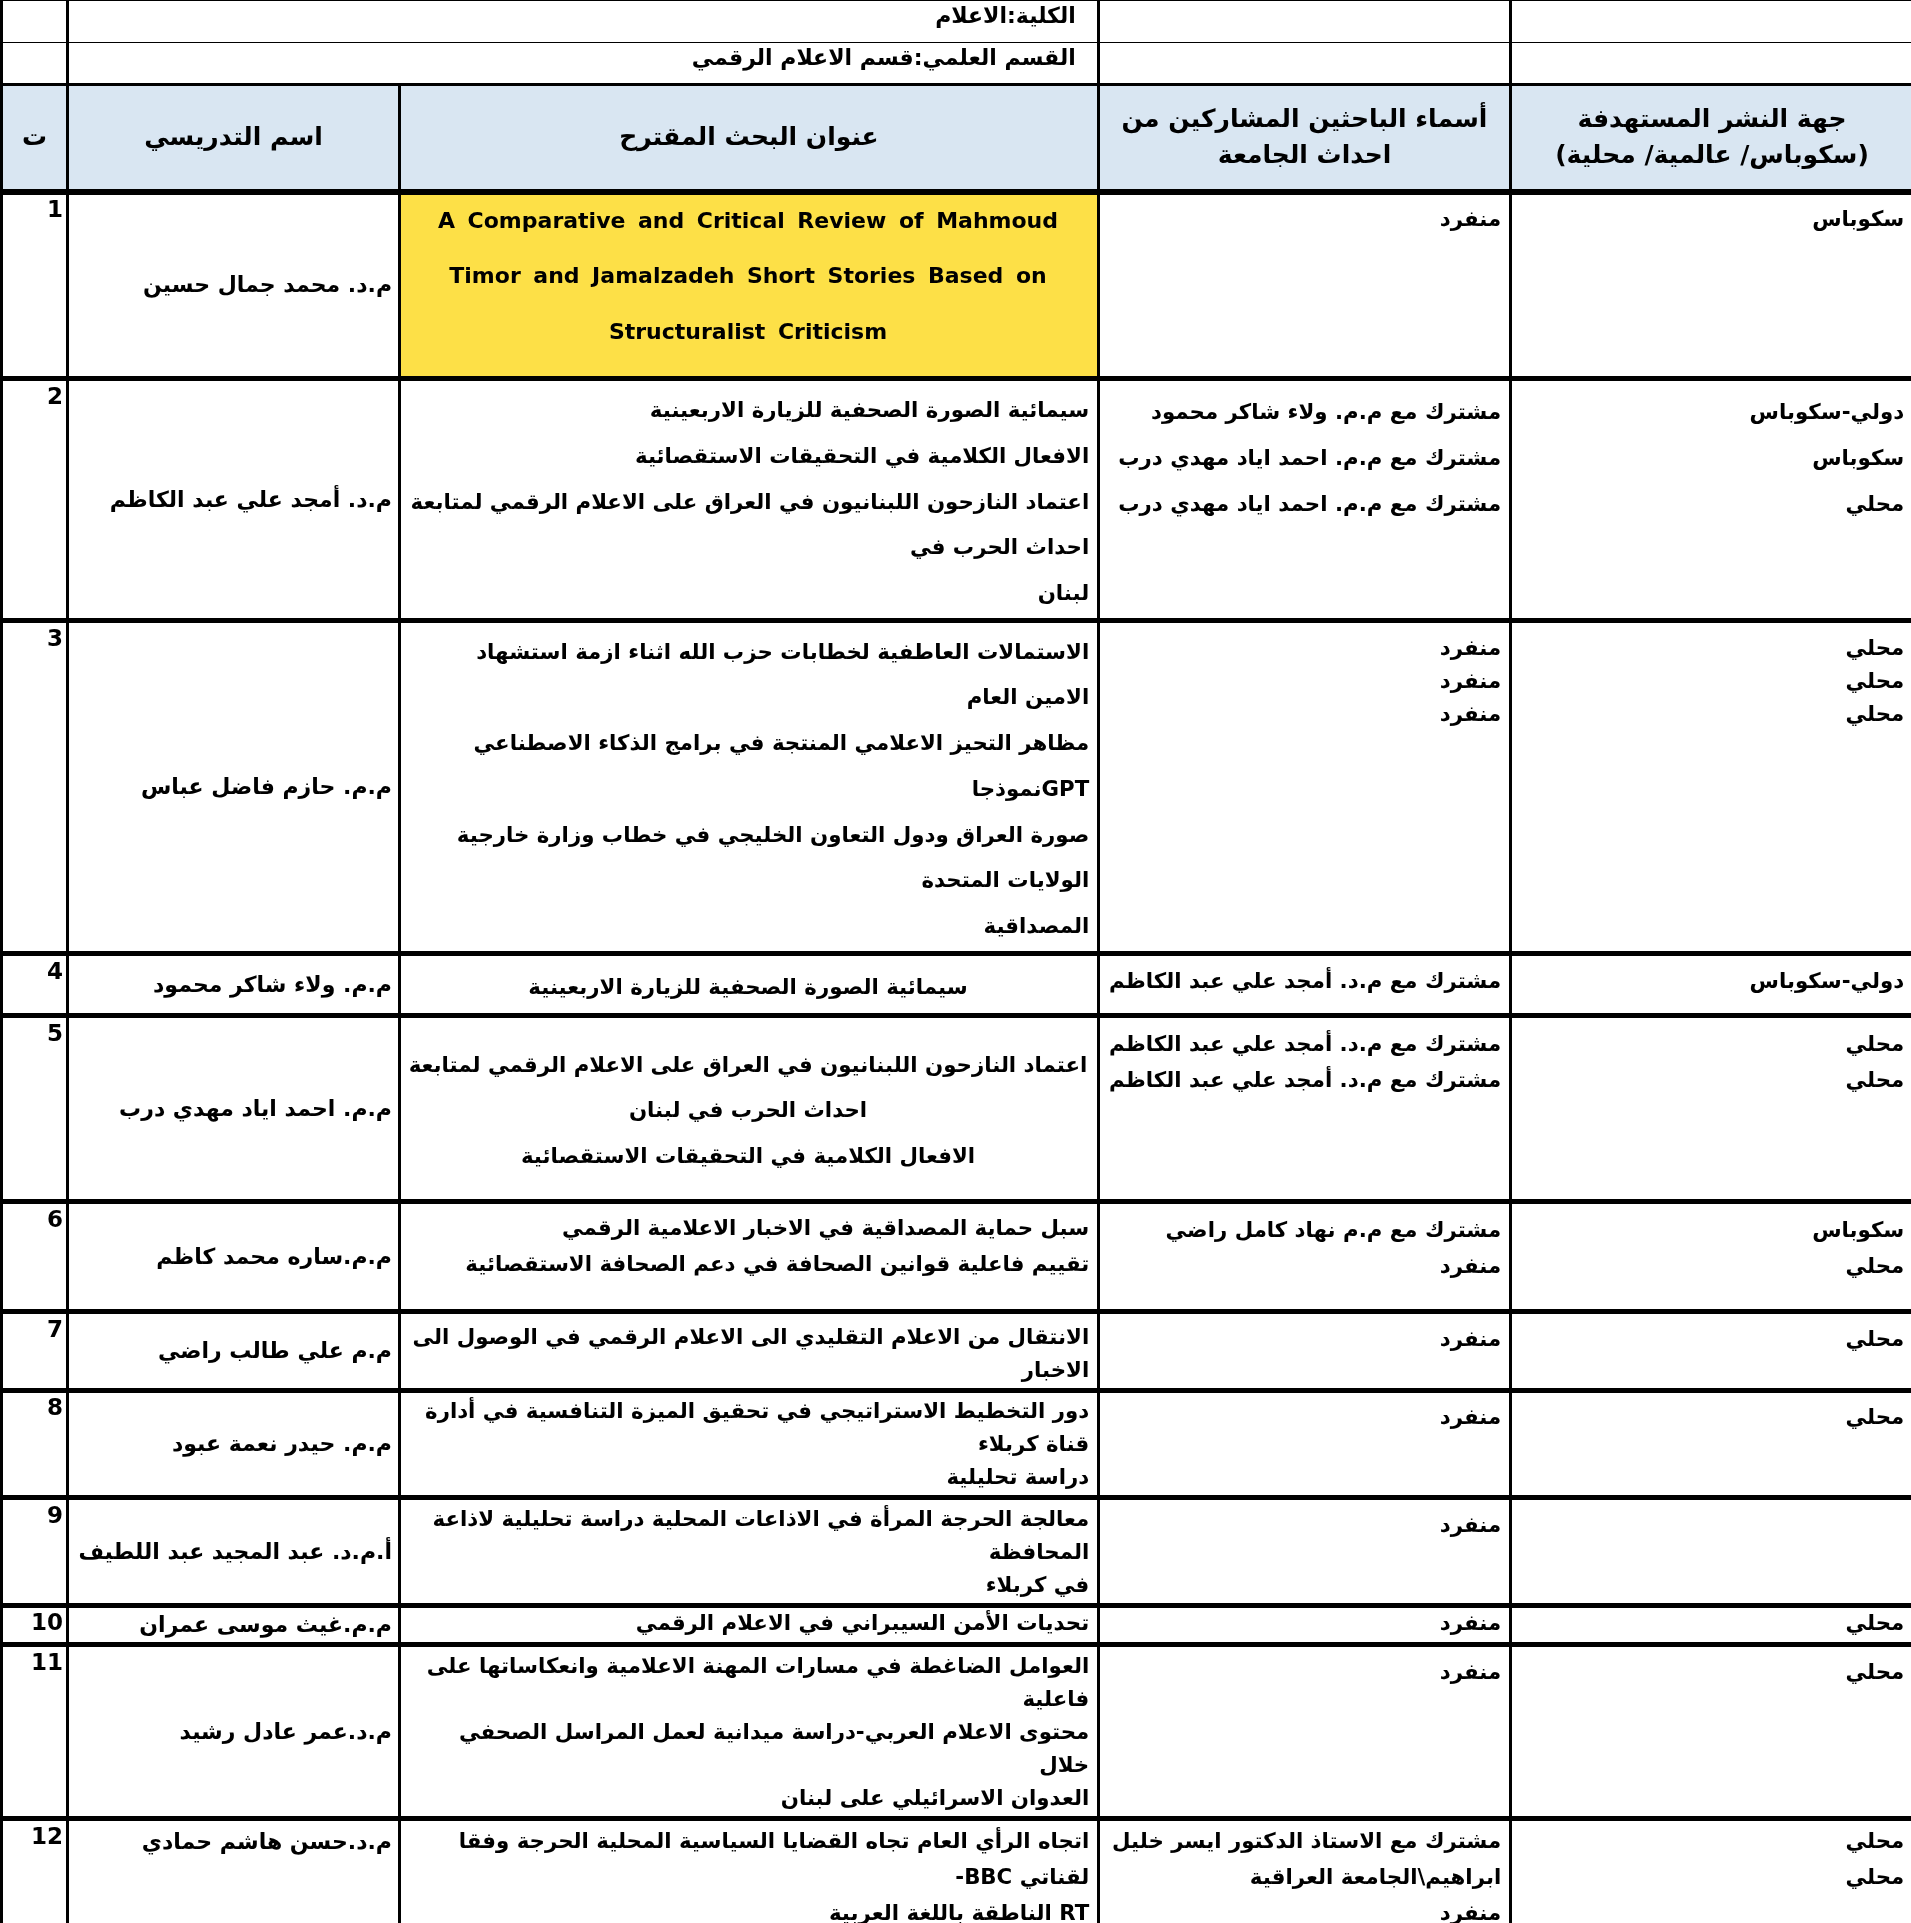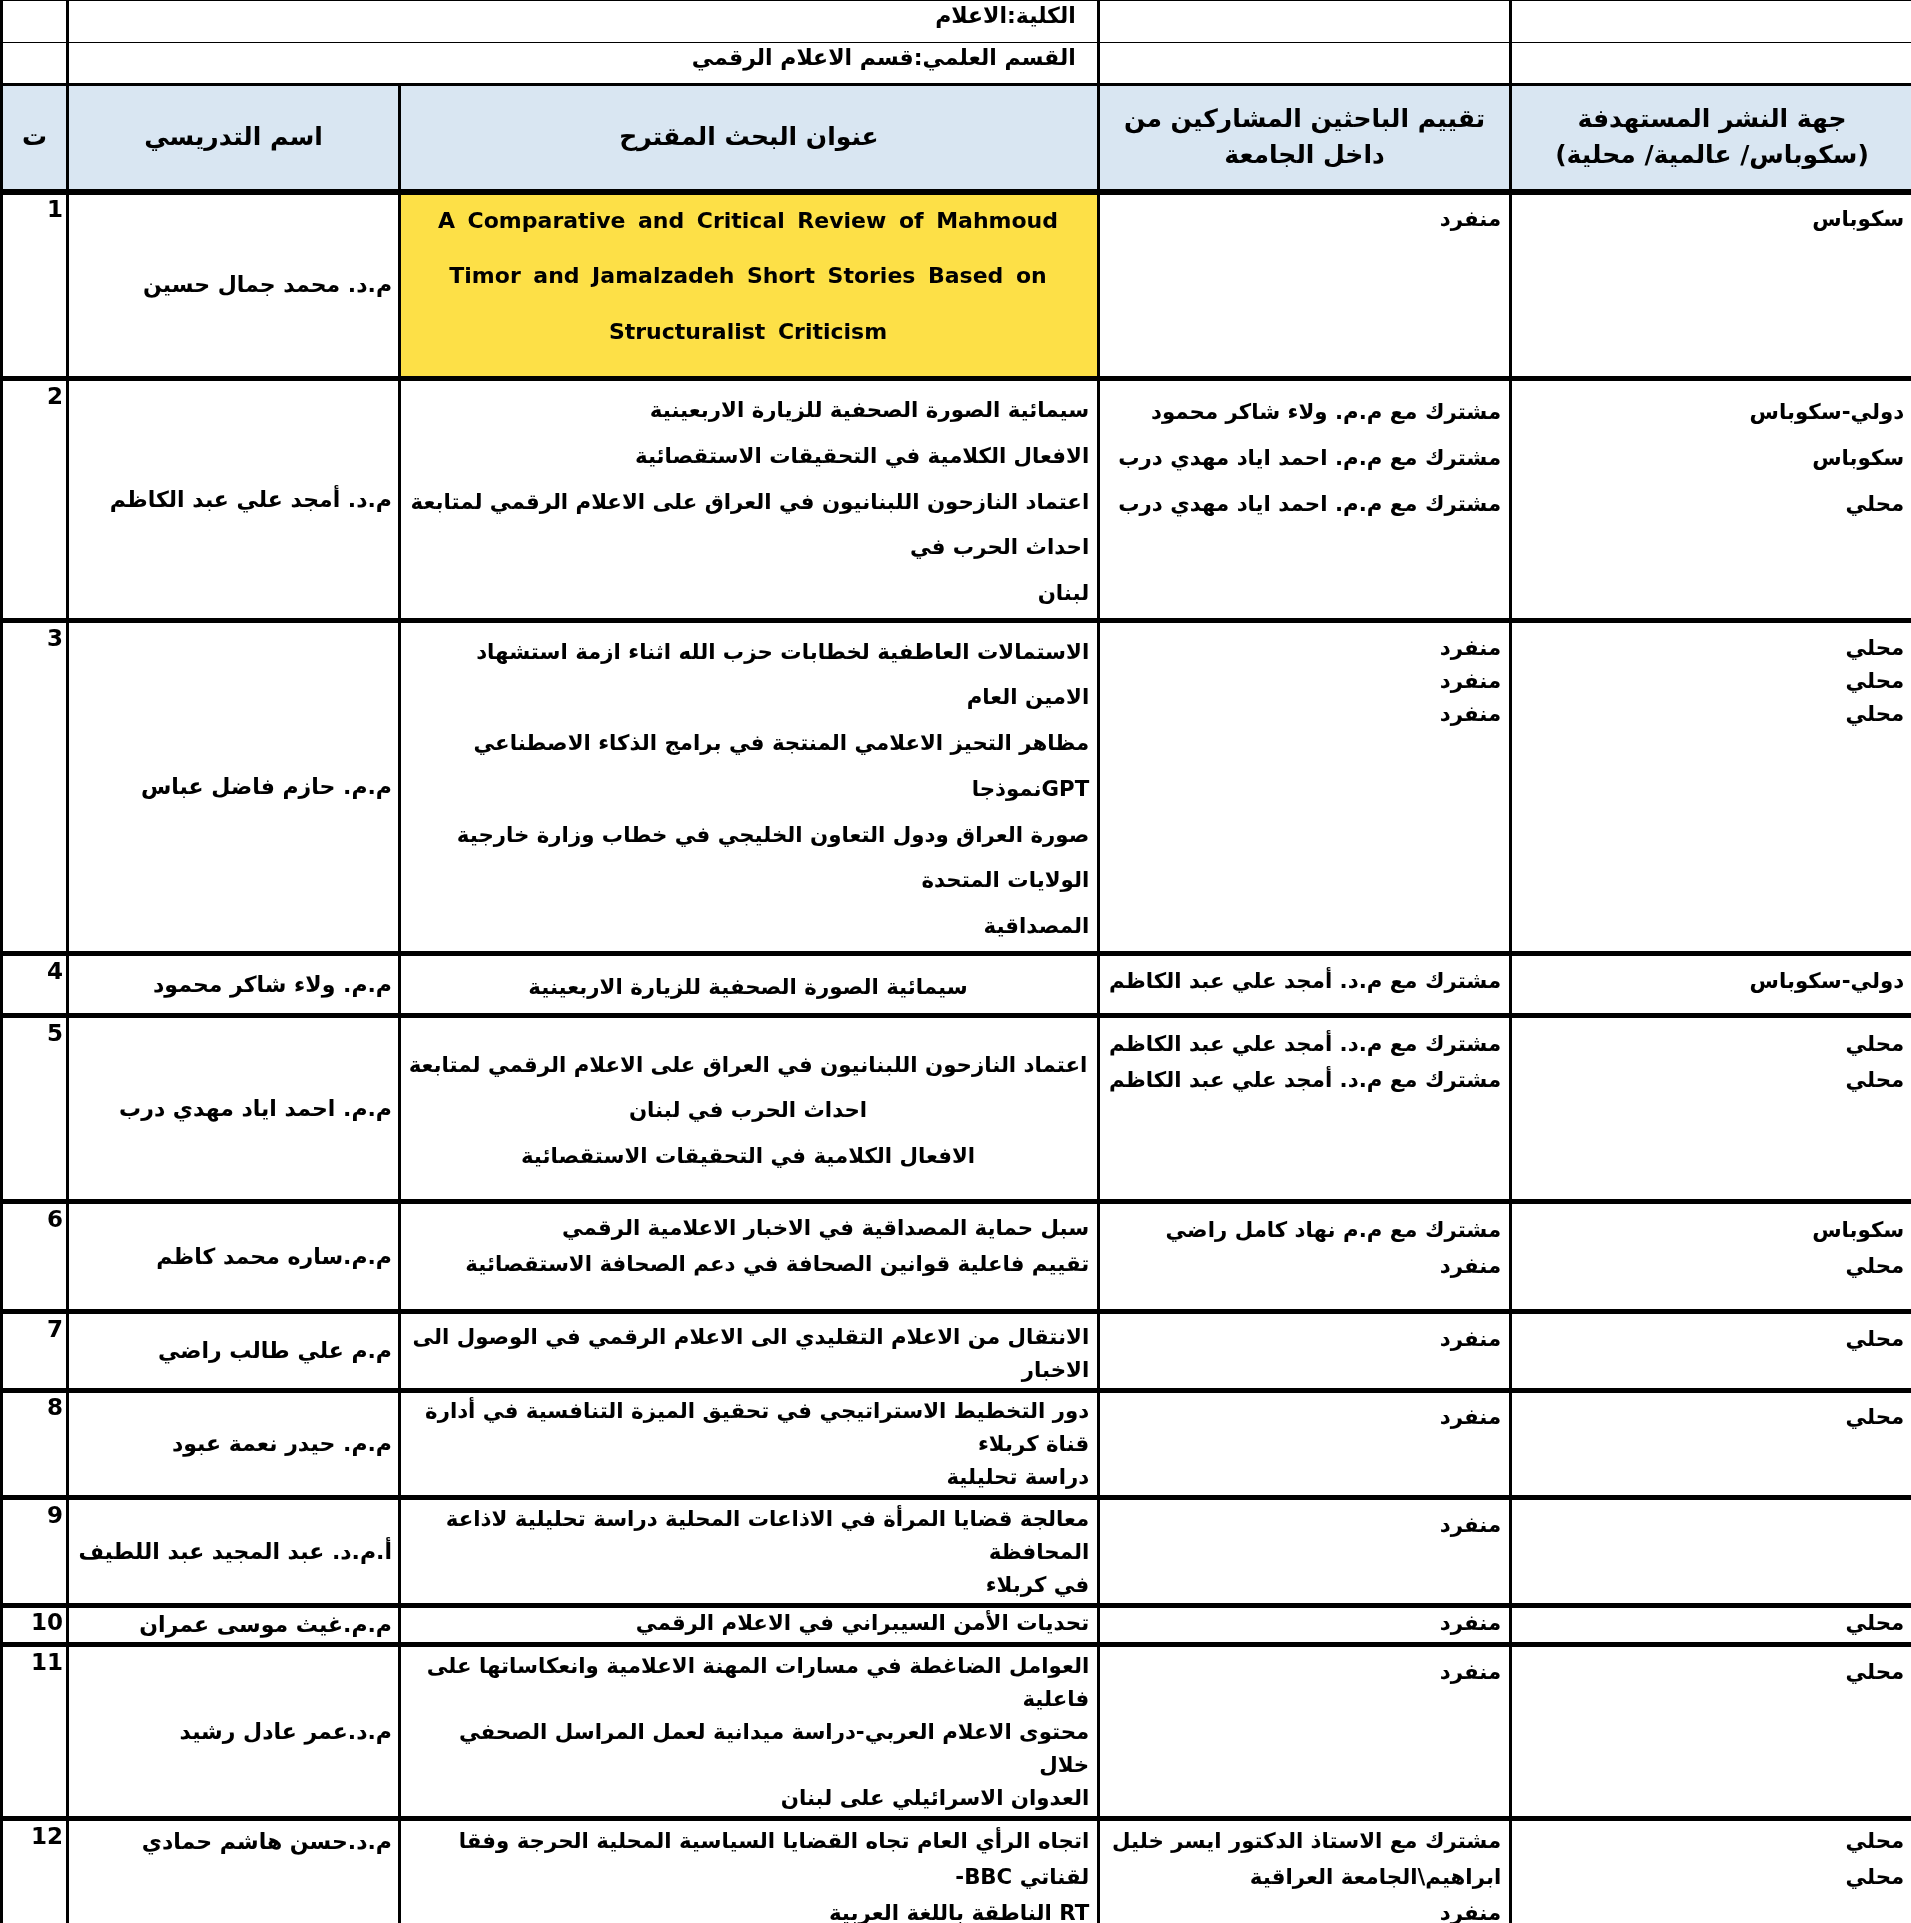--- a/index.html
+++ b/index.html
@@ -52,21 +52,21 @@
     <td></td>
     <td class="info-merged" colspan="2" dir="rtl">القسم العلمي:قسم الاعلام الرقمي</td>
     <td></td>
     <td></td>
   </tr>
 
   <tr class="rhead" style="height:107px">
     <td dir="rtl">ت</td>
     <td dir="rtl">اسم التدريسي</td>
     <td dir="rtl">عنوان البحث المقترح</td>
-    <td dir="rtl">تقييم الباحثين المشاركين من داخل الجامعة</td>
+    <td dir="rtl">أسماء الباحثين المشاركين من احداث الجامعة</td>
     <td dir="rtl">جهة النشر المستهدفة (سكوباس/ عالمية/ محلية)</td>
   </tr>
 
   <tr class="data" style="height:173px">
     <td class="no">1</td>
     <td class="instr" dir="rtl">م.د. محمد جمال حسين</td>
     <td class="title gray en">
       <div class="ln">A Comparative and Critical Review of Mahmoud</div>
       <div class="ln">Timor and Jamalzadeh Short Stories Based on</div>
       <div class="ln">Structuralist Criticism</div>
@@ -196,21 +196,21 @@
     </td>
     <td class="pub" dir="rtl">
       <div class="ln">محلي</div>
     </td>
   </tr>
 
   <tr class="data" style="height:81px">
     <td class="no">9</td>
     <td class="instr" dir="rtl">أ.م.د. عبد المجيد عبد اللطيف</td>
     <td class="title" dir="rtl" style="padding-top:1.9px">
-      <div class="ln">معالجة قضايا المرأة في الاذاعات المحلية دراسة تحليلية لاذاعة المحافظة</div>
+      <div class="ln">معالجة الحرجة المرأة في الاذاعات المحلية دراسة تحليلية لاذاعة المحافظة</div>
       <div class="ln">في كربلاء</div>
     </td>
     <td class="res" dir="rtl">
       <div class="ln">منفرد</div>
     </td>
     <td class="pub" dir="rtl"></td>
   </tr>
 
   <tr class="data compact" style="height:39px">
     <td class="no">10</td>

